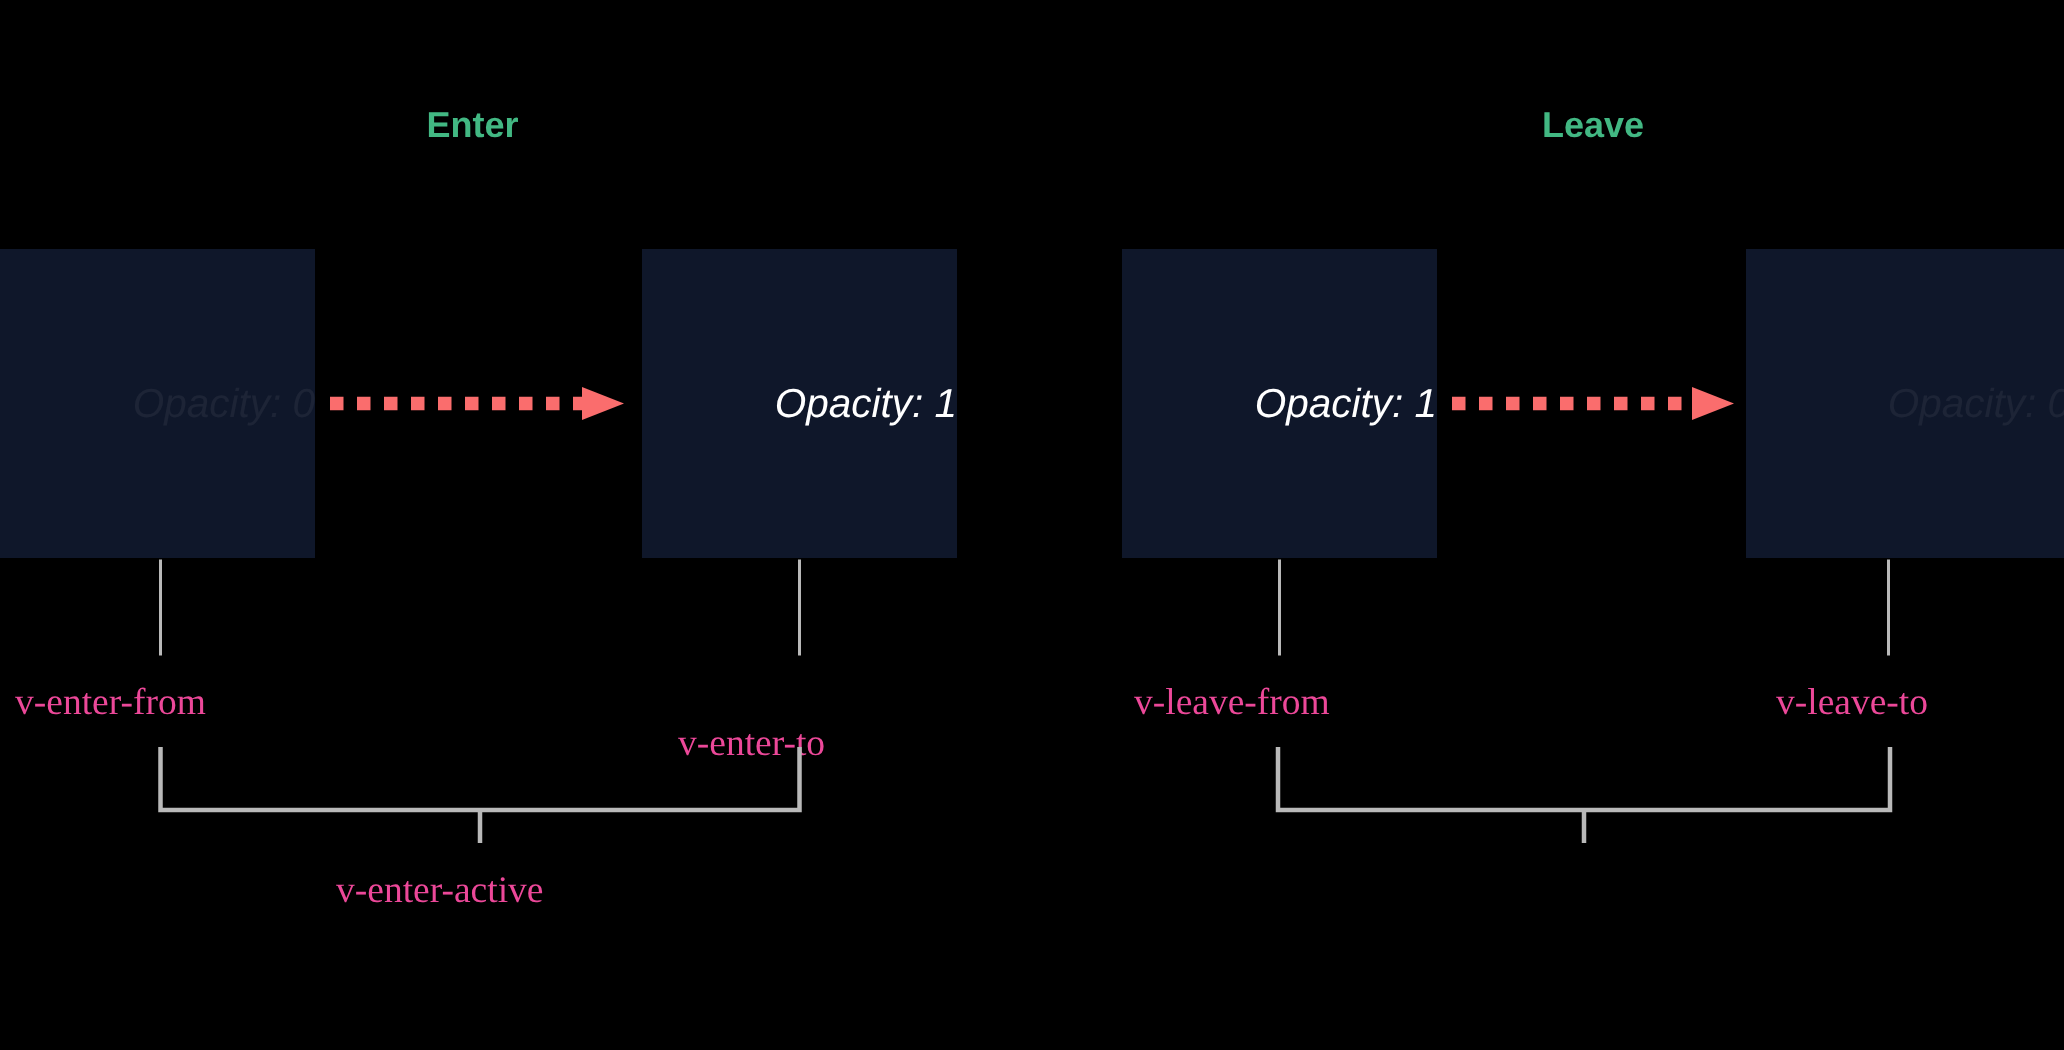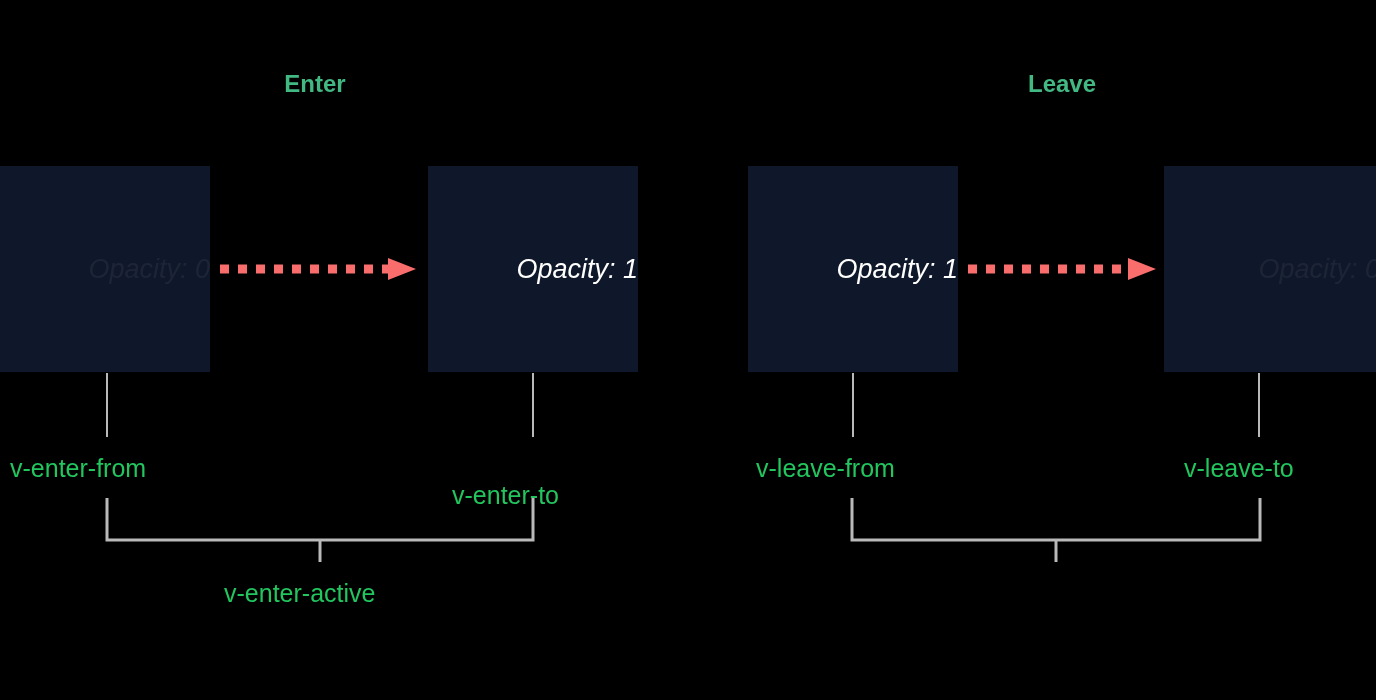--- a/index.html
+++ b/index.html
@@ -75,24 +75,24 @@
     background: #b9b9b9;
   }
   #leader-enter-from { left: 106px;  top: 373px; height: 64px; }
   #leader-enter-to   { left: 532px;  top: 373px; height: 64px; }
   #leader-leave-from { left: 852px;  top: 373px; height: 64px; }
   #leader-leave-to   { left: 1258px; top: 373px; height: 64px; }
 
   
   .class-label {
     position: absolute;
-    font-family: Liberation Sans, sans-serif;
+    font-family: Liberation Serif, serif;
     font-size: 25px;
     line-height: 1;
-    color: #22c55e;
+    color: #ec4899;
     white-space: nowrap;
   }
   #label-enter-from { left: 10px;  top: 456px; }
   #label-enter-to   { left: 452px; top: 456px; margin-top: 27px; }
   #label-leave-from { left: 756px; top: 456px; }
   #label-leave-to   { left: 1184px; top: 456px; }
 
   #label-enter-active { left: 224px; top: 581px; }
   #label-leave-active { left: 934px; top: 581px; }
 

